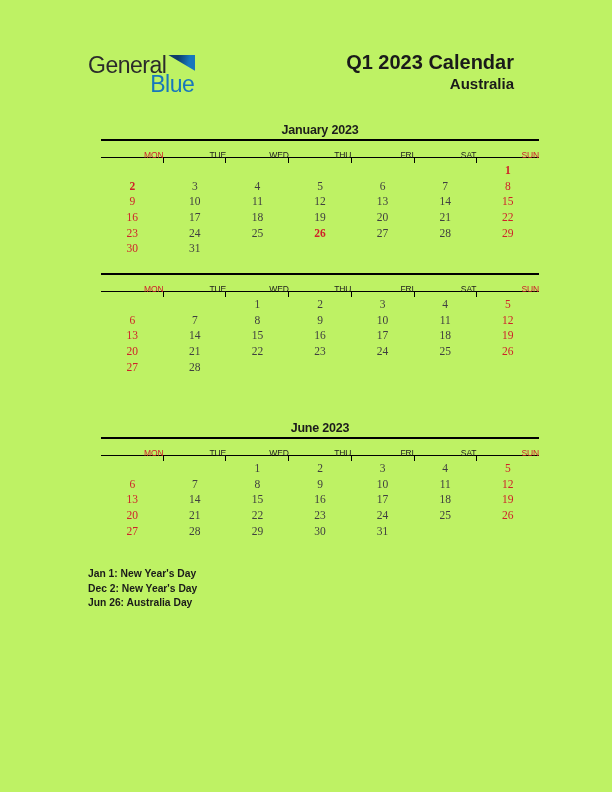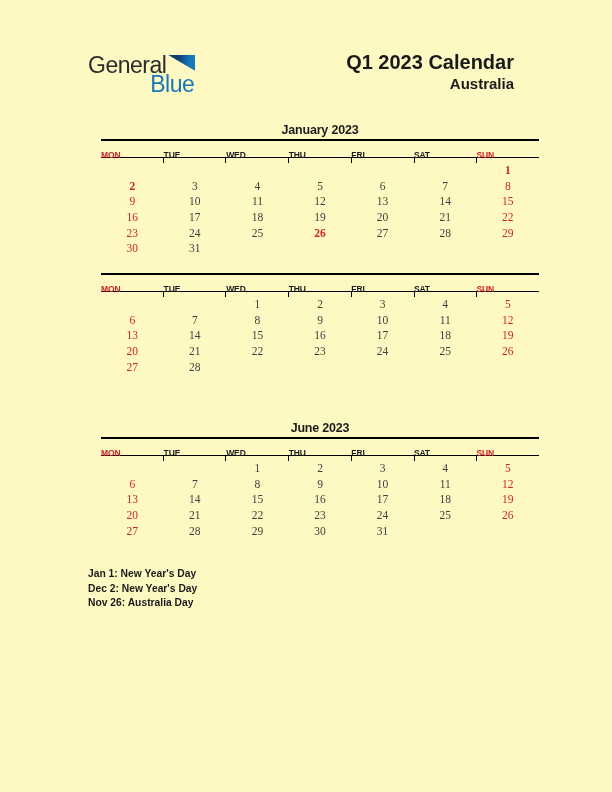--- a/index.html
+++ b/index.html
@@ -1,21 +1,21 @@
 <!DOCTYPE html>
 <html style="--red: #cf222a; --blue: #1777bc;"><head>
 <meta charset="utf-8">
 <style>
   html, body { margin: 0; padding: 0; background: #ffffff; }
   body {
     width: 612px; height: 792px; position: relative; overflow: hidden;
     font-family: "Liberation Sans", sans-serif;
     -webkit-font-smoothing: antialiased;
   }
-  .page { position: absolute; inset: 0; background: #fef9c3; }
+  .page { position: absolute; inset: 0; background: #bef264; }
 
   
   .logo { position: absolute; left: 88px; top: 54px; display: inline-block; }
   .logo-top { display: flex; align-items: flex-start; }
   .logo-general {
     font-size: 23px; line-height: 23px; color: #2b2b2b; letter-spacing: -0.5px;
   }
   .logo-triangle {
     display: inline-block; width: 27px; height: 16px; margin-left: 2px; margin-top: 1px;
     background: linear-gradient(100deg, #0d3d6b 35%, var(--blue, #1777bc) 75%);
@@ -40,21 +40,21 @@
   .month-mar { top: 421px; }
 
   .month-title {
     text-align: center; font-size: 12.5px; font-weight: 700; color: #1c1c1c;
     letter-spacing: -0.2px; height: 16px; line-height: 14px;
   }
   .dow-row {
     display: flex; border-top: 2px solid #000000; height: 16px; align-items: center;
   }
   .dow {
-    flex: 1; text-align: left; font-size: 8.5px; font-weight: 700;
+    flex: 1; text-align: right; font-size: 8.5px; font-weight: 400;
     color: #1c1c1c; letter-spacing: -0.1px; margin-top: 12px;
   }
   .dow.red { color: var(--red, #cf222a); }
   .tick-row { display: flex; border-top: 1.2px solid #000000; height: 5px; }
   .tick-cell { flex: 1; border-right: 1px solid #000000; }
   .tick-cell:last-child { border-right: none; }
   .week-row { display: flex; height: 15.7px; }
   .day {
     flex: 1; text-align: center; font-family: "Liberation Serif", serif;
     font-size: 11.5px; line-height: 15.7px; color: #404040;
@@ -289,16 +289,16 @@
           <div class="day">31</div>
           <div class="day"></div>
           <div class="day"></div>
         </div>
       </div>
     </div>
 
   <div id="holidays-root" class="holidays">
       <div class="holiday-line">Jan 1: New Year's Day</div>
       <div class="holiday-line">Dec 2: New Year's Day</div>
-      <div class="holiday-line">Nov 26: Australia Day</div>
+      <div class="holiday-line">Jun 26: Australia Day</div>
     </div>
 
 </div>
 
 </body></html>

